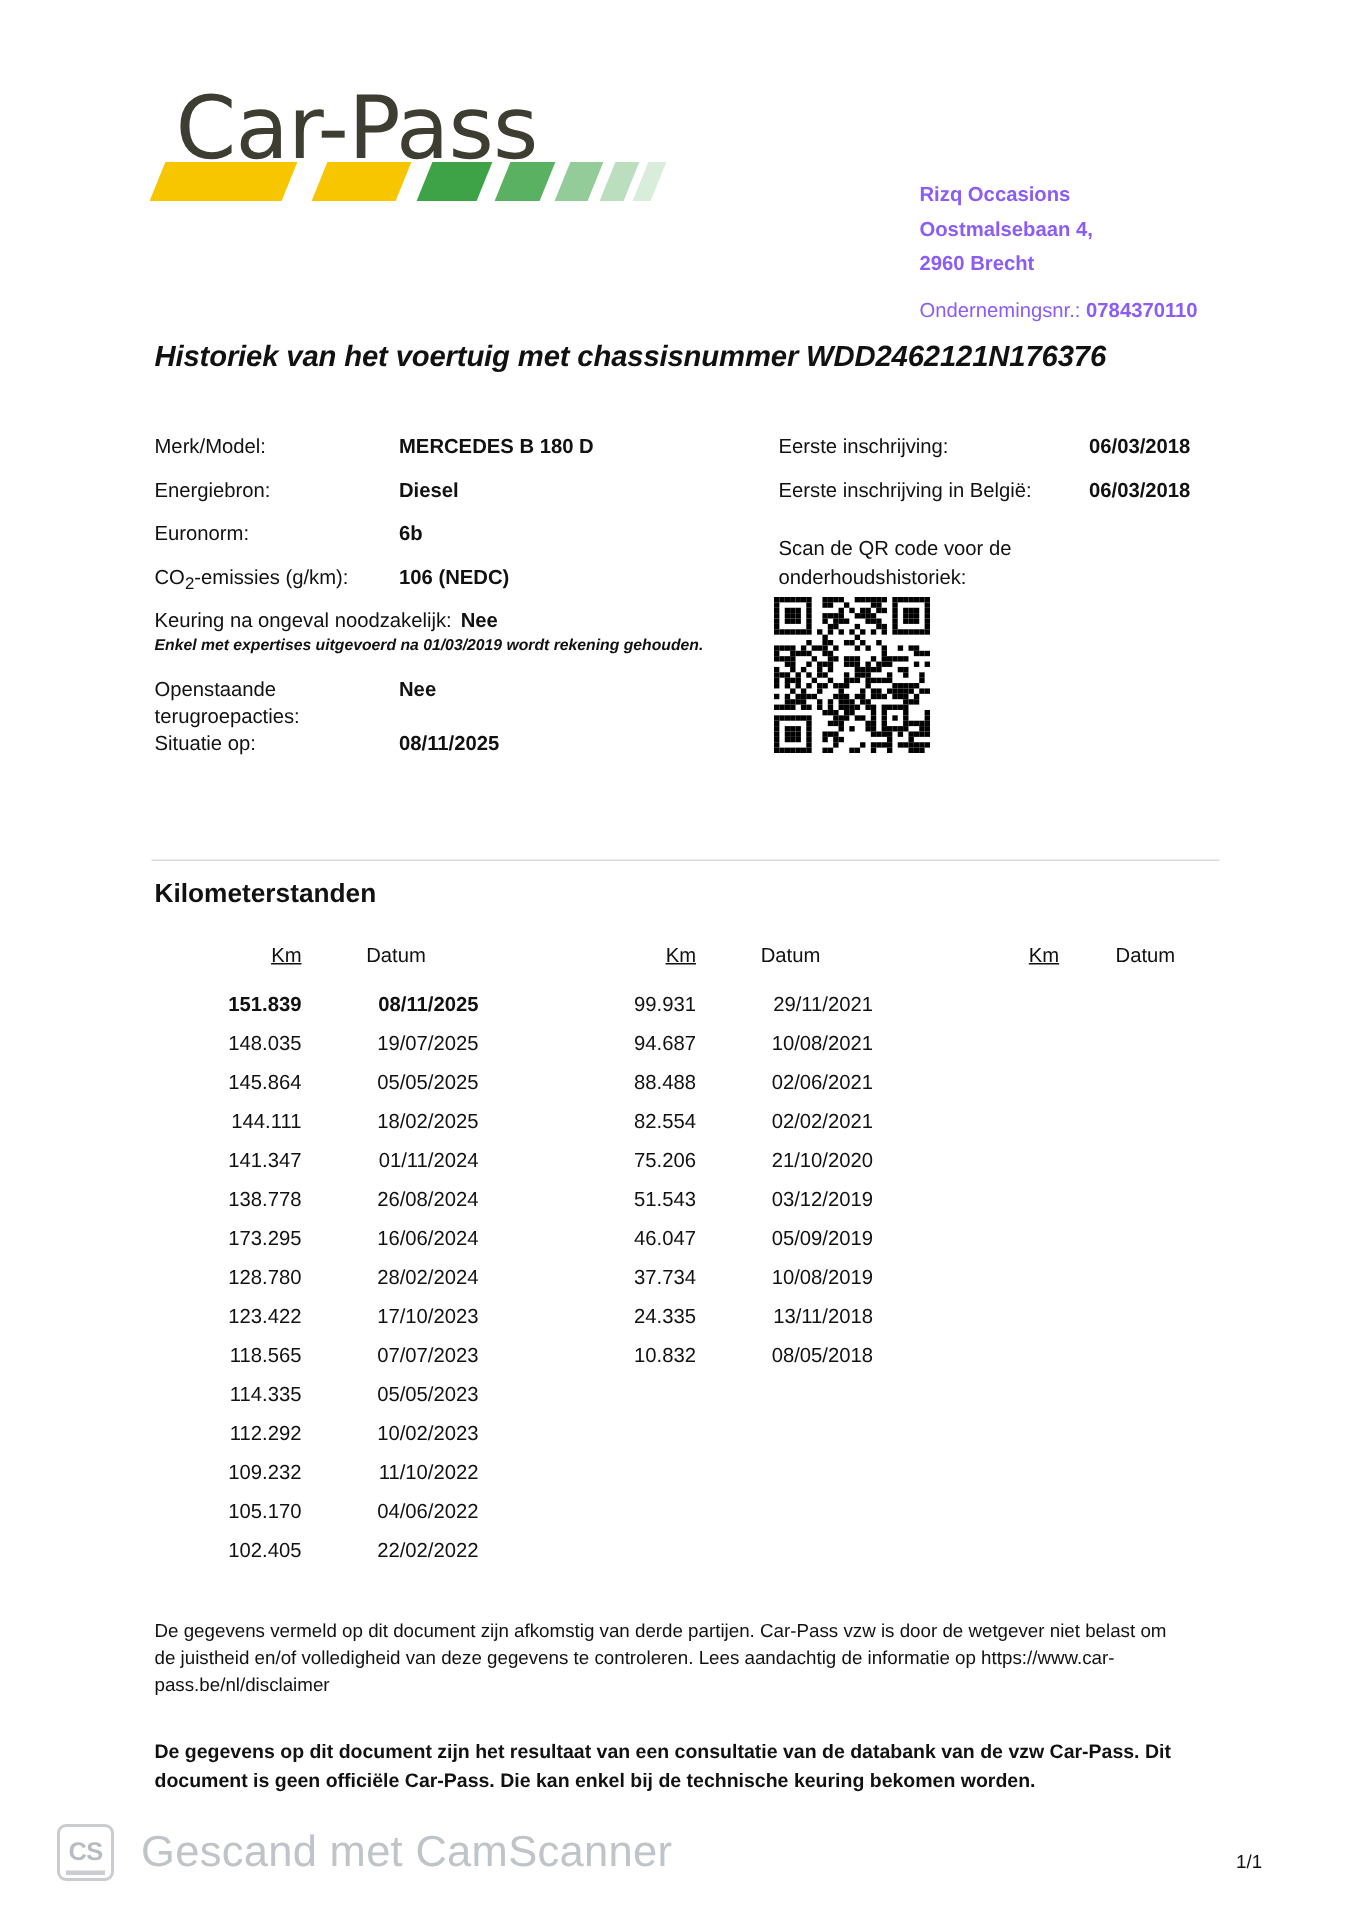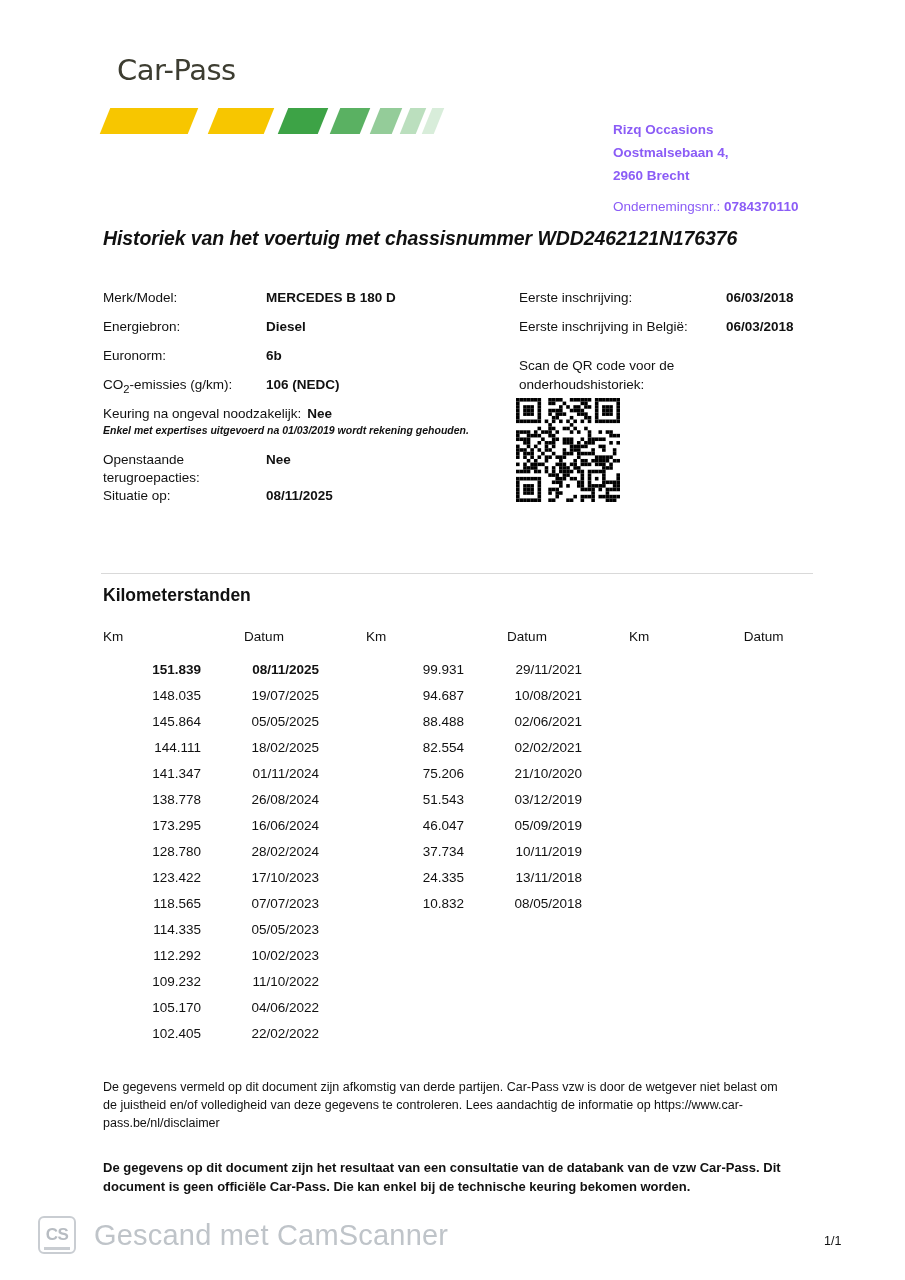--- a/index.html
+++ b/index.html
@@ -23,21 +23,21 @@
   
   .logo-block {
     position: absolute;
     left: 103px;
     top: 56px;
     width: 330px;
     height: 90px;
   }
   .logo-word {
     font-family: "DejaVu Sans", sans-serif;
-    font-size: 29px;
+    font-size: 58px;
     letter-spacing: -0.5px;
     color: #3d3d31;
     line-height: 1;
     position: absolute;
     left: 14px;
     top: 0px;
     font-weight: 400;
   }
   .logo-stripes {
     position: absolute;
@@ -204,20 +204,22 @@
     width: 263px;
     flex: 0 0 263px;
   }
   .km-col.third { width: 184px; flex: 0 0 184px; }
   .km-head {
     display: flex;
     height: 28px;
   }
   .km-head .h-km {
     width: 98px;
+    text-align: right;
+    text-decoration: underline;
   }
   .km-head .h-date {
     width: 110px;
     text-align: center;
     padding-left: 8px;
   }
   .km-row {
     display: flex;
     height: 26px;
     line-height: 26px;
@@ -895,21 +897,21 @@
           <div class="km-row">
             <div class="c-km">51.543</div>
             <div class="c-date">03/12/2019</div>
           </div>
           <div class="km-row">
             <div class="c-km">46.047</div>
             <div class="c-date">05/09/2019</div>
           </div>
           <div class="km-row">
             <div class="c-km">37.734</div>
-            <div class="c-date">10/11/2019</div>
+            <div class="c-date">10/08/2019</div>
           </div>
           <div class="km-row">
             <div class="c-km">24.335</div>
             <div class="c-date">13/11/2018</div>
           </div>
           <div class="km-row">
             <div class="c-km">10.832</div>
             <div class="c-date">08/05/2018</div>
           </div>
         </div>

